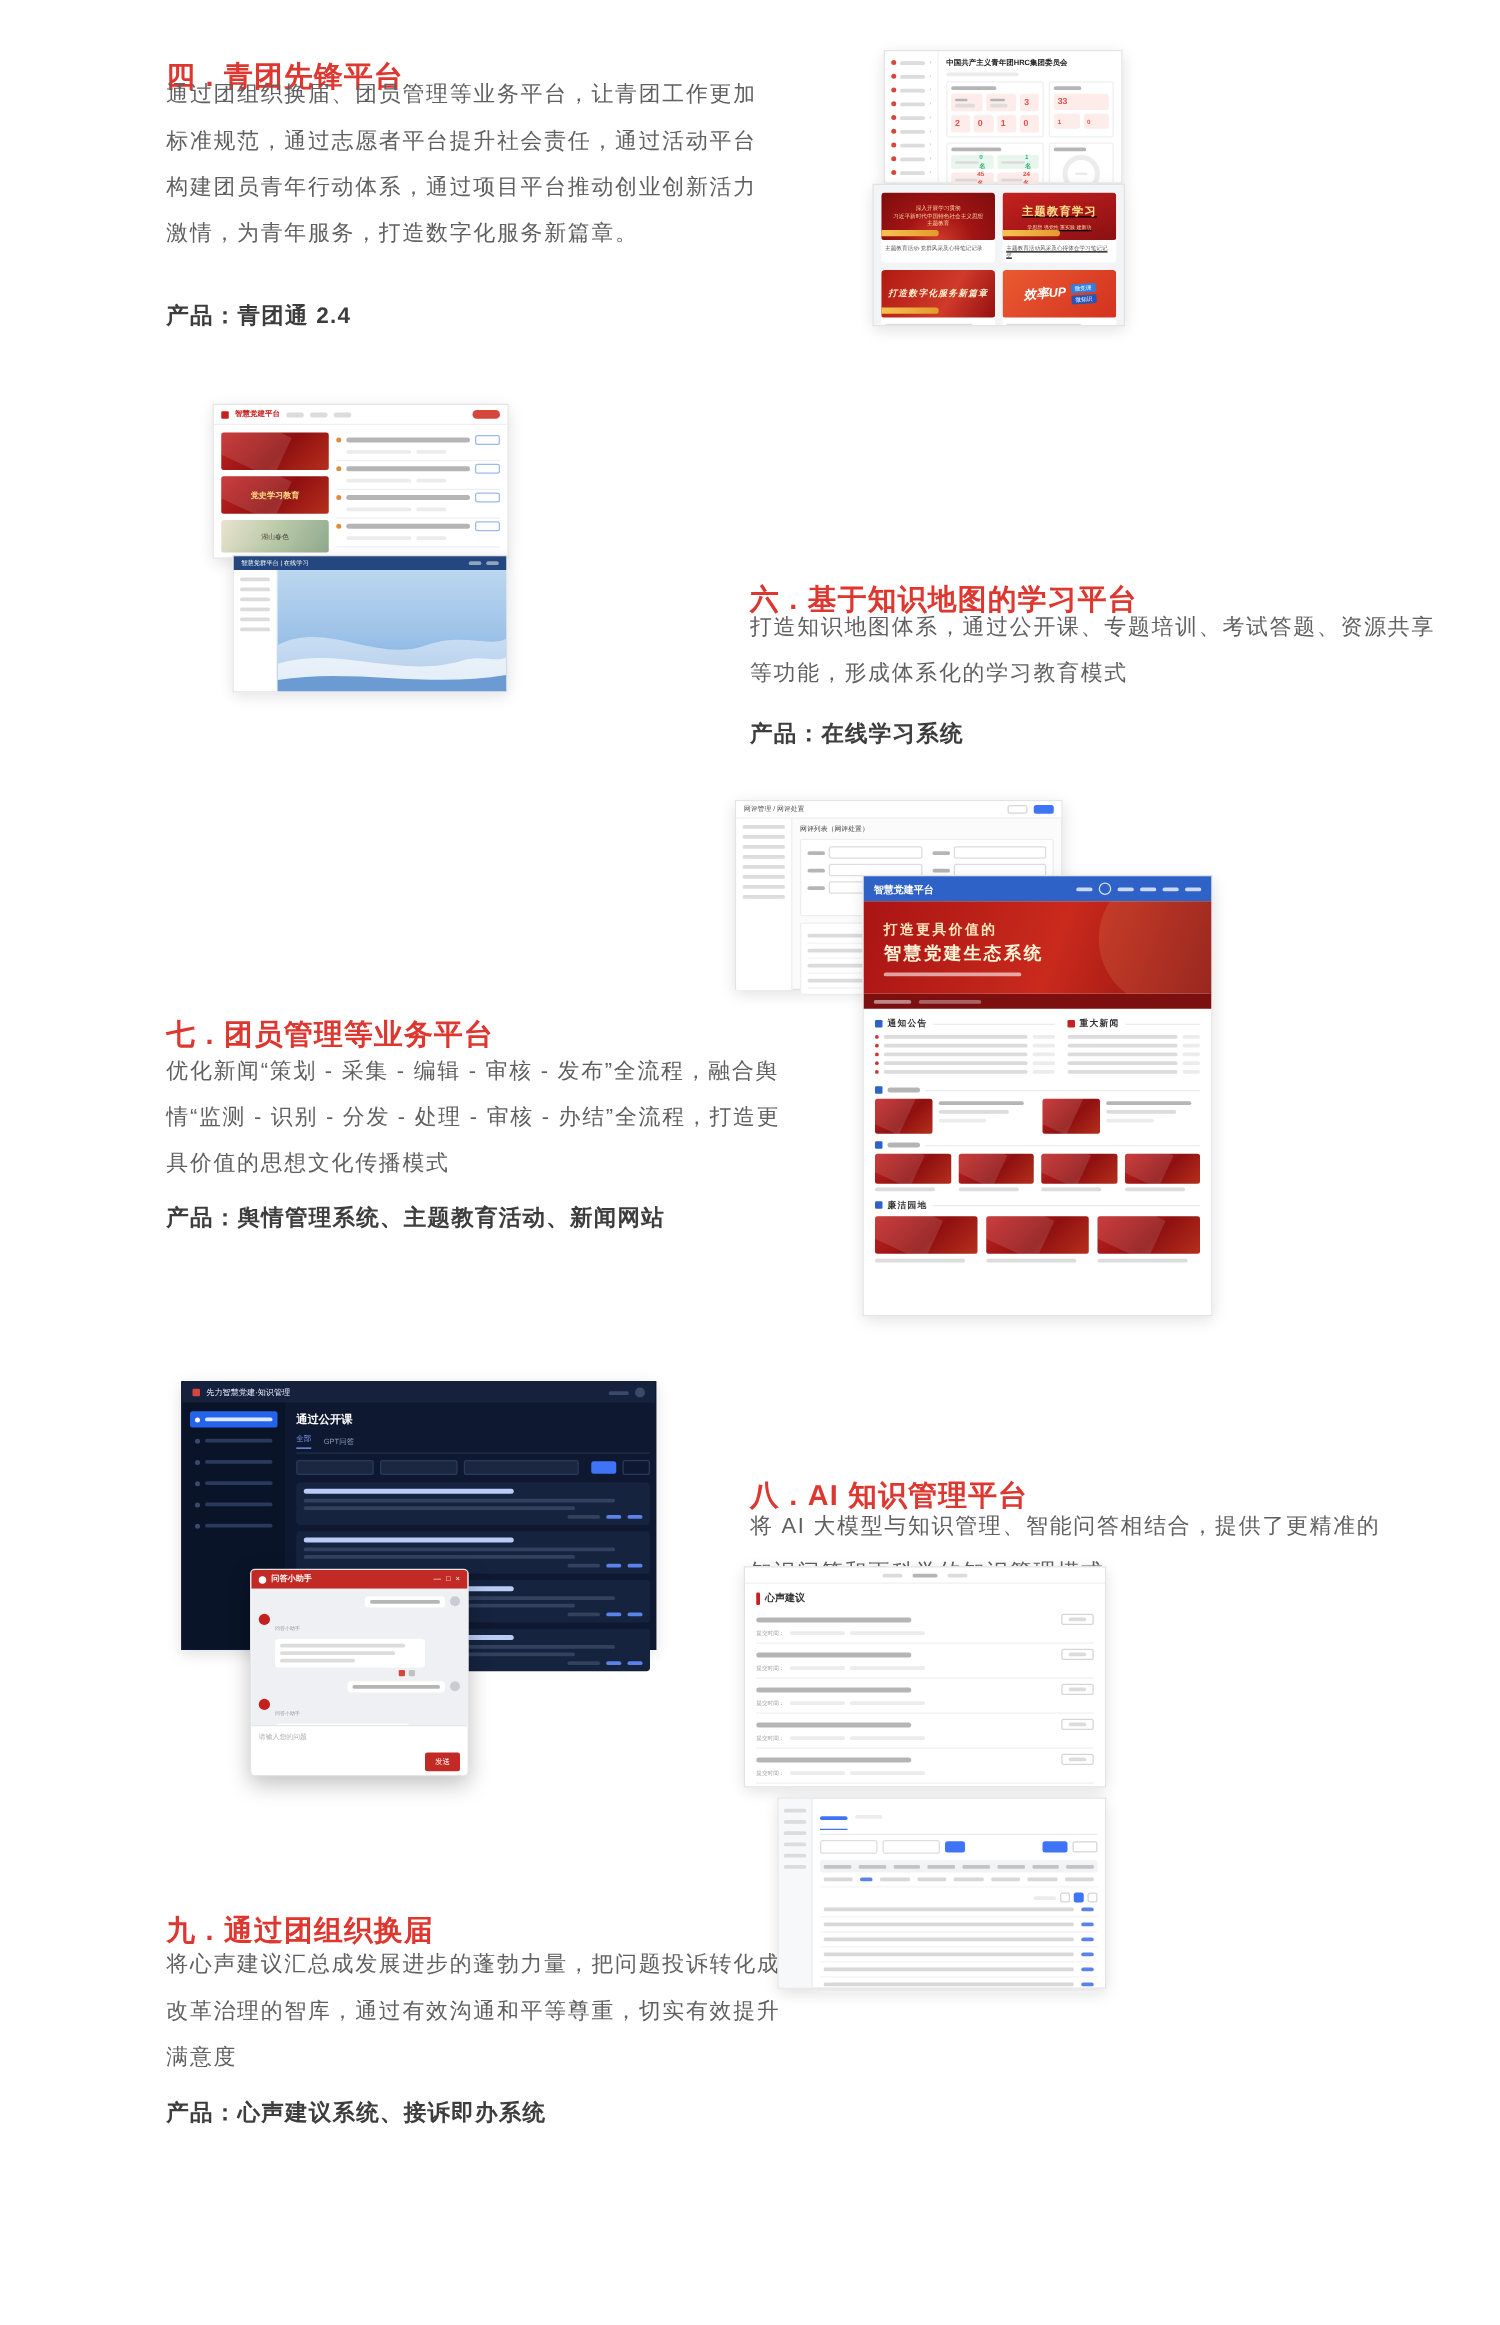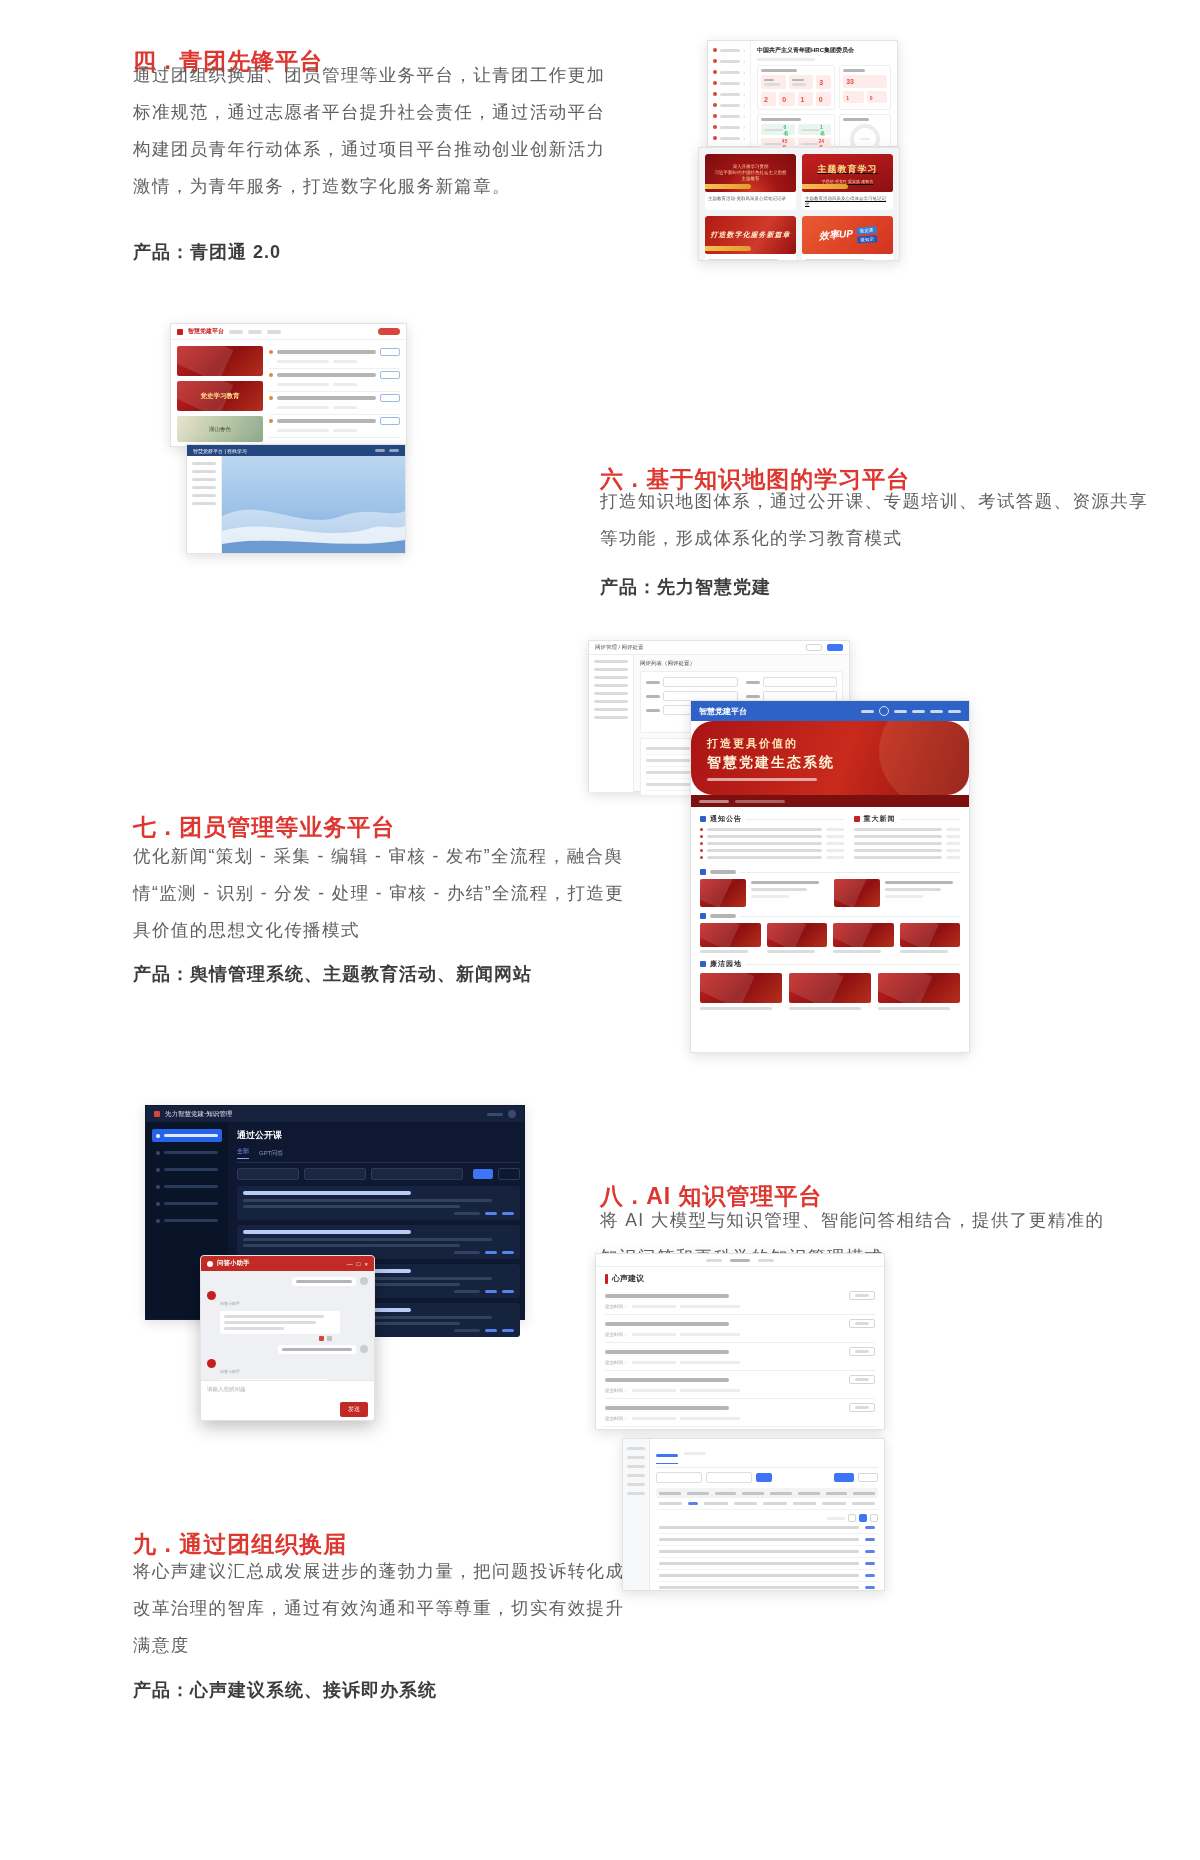--- a/index.html
+++ b/index.html
@@ -38,21 +38,21 @@
   .tbl-cell{height:3px;background:#d8d8d8;border-radius:1px;flex:1;margin:0 3px;}
 </style>
 </head>
 <body>
 
 <h2 class="abs sec-heading" style="left:133px;top:27px;">四 . 青团先锋平台</h2>
 <div class="abs sec-body" style="left:133px;top:57px;width:540px;">通过团组织换届、团员管理等业务平台，让青团工作更加
 标准规范，通过志愿者平台提升社会责任，通过活动平台
 构建团员青年行动体系，通过项目平台推动创业创新活力
 激情，为青年服务，打造数字化服务新篇章。</div>
-<div class="abs sec-product" style="left:133px;top:240px;">产品：青团通 2.0</div>
+<div class="abs sec-product" style="left:133px;top:240px;">产品：青团通 2.4</div>
 
 <div class="win" style="left:707px;top:40px;width:191px;height:107px;display:flex;">
   <div style="width:43px;border-right:1px solid #f1f1f1;padding-top:6px;box-sizing:border-box;flex:none;">
     <div class="side-item">
       <span class="dot" style="width:4px;height:4px;background:#d5463c;"></span>
       <span class="bar" style="flex:1;height:3px;"></span>
       <span class="chev">›</span>
     </div>
   <div class="side-item">
       <span class="dot" style="width:4px;height:4px;background:#d5463c;"></span>
@@ -333,21 +333,21 @@
         <path d="M0,75 C50,60 100,88 150,72 C165,68 175,74 184,70 L184,97 L0,97 Z" fill="#ffffff" opacity="0.65"></path>
         <path d="M0,88 C60,78 120,95 184,84 L184,97 L0,97 Z" fill="#4d86c9" opacity="0.8"></path>
       </svg>
     </div>
   </div>
 </div>
 
 <h2 class="abs sec-heading" style="left:600px;top:445px;">六 . 基于知识地图的学习平台</h2>
 <div class="abs sec-body" style="left:600px;top:483px;width:560px;">打造知识地图体系，通过公开课、专题培训、考试答题、资源共享
 等功能，形成体系化的学习教育模式</div>
-<div class="abs sec-product" style="left:600px;top:575px;">产品：先力智慧党建</div>
+<div class="abs sec-product" style="left:600px;top:575px;">产品：在线学习系统</div>
 
 <h2 class="abs sec-heading" style="left:133px;top:793px;">七 . 团员管理等业务平台</h2>
 <div class="abs sec-body" style="left:133px;top:838px;width:540px;">优化新闻“策划 - 采集 - 编辑 - 审核 - 发布”全流程，融合舆
 情“监测 - 识别 - 分发 - 处理 - 审核 - 办结”全流程，打造更
 具价值的思想文化传播模式</div>
 <div class="abs sec-product" style="left:133px;top:962px;">产品：舆情管理系统、主题教育活动、新闻网站</div>
 
 <div class="win" style="left:588px;top:640px;width:262px;height:152px;background:#fbfbfc;">
   <div class="row" style="height:13px;background:#fff;border-bottom:1px solid #ededed;padding:0 6px;gap:5px;">
     <span style="font-size:5.5px;color:#555;white-space:nowrap;">网评管理 / 网评处置</span>
@@ -446,21 +446,21 @@
   <div class="row" style="height:20px;background:#2e62c6;padding:0 8px;gap:5px;">
     <span style="font-size:8px;font-weight:bold;color:#fff;white-space:nowrap;">智慧党建平台</span>
     <span style="flex:1;"></span>
     <span class="bar" style="width:13px;height:3px;background:rgba(255,255,255,.75);"></span>
     <span style="width:8px;height:8px;border:1px solid rgba(255,255,255,.8);border-radius:50%;"></span>
   <span class="bar" style="width:13px;height:3px;background:rgba(255,255,255,.75);"></span>
       <span class="bar" style="width:13px;height:3px;background:rgba(255,255,255,.75);"></span>
       <span class="bar" style="width:13px;height:3px;background:rgba(255,255,255,.75);"></span>
       <span class="bar" style="width:13px;height:3px;background:rgba(255,255,255,.75);"></span>
     </div>
-  <div style="height:74px;background:linear-gradient(110deg,#a91414 0%,#c92a1c 55%,#8c0f0f 100%);display:flex;flex-direction:column;justify-content:center;padding-left:16px;position:relative;overflow:hidden;border-radius:22px;">
+  <div style="height:74px;background:linear-gradient(110deg,#a91414 0%,#c92a1c 55%,#8c0f0f 100%);display:flex;flex-direction:column;justify-content:center;padding-left:16px;position:relative;overflow:hidden;">
     <div style="position:absolute;right:-20px;top:-25px;width:110px;height:110px;border-radius:50%;background:rgba(255,220,150,.12);"></div>
     <div style="font-size:11px;color:#ffe6bd;font-weight:bold;letter-spacing:2px;">打造更具价值的</div>
     <div style="font-size:14px;color:#fff3d6;font-weight:bold;letter-spacing:2px;margin-top:3px;">智慧党建生态系统</div>
     <div class="bar" style="width:110px;height:3px;background:rgba(255,255,255,.6);margin-top:6px;"></div>
   </div>
   <div class="row" style="height:12px;background:#7c0f0f;padding:0 8px;gap:6px;">
     <span class="bar" style="width:30px;height:3px;background:rgba(255,255,255,.5);"></span>
     <span class="bar" style="width:50px;height:3px;background:rgba(255,255,255,.35);"></span>
   </div>
   <div style="padding:7px 9px;">

